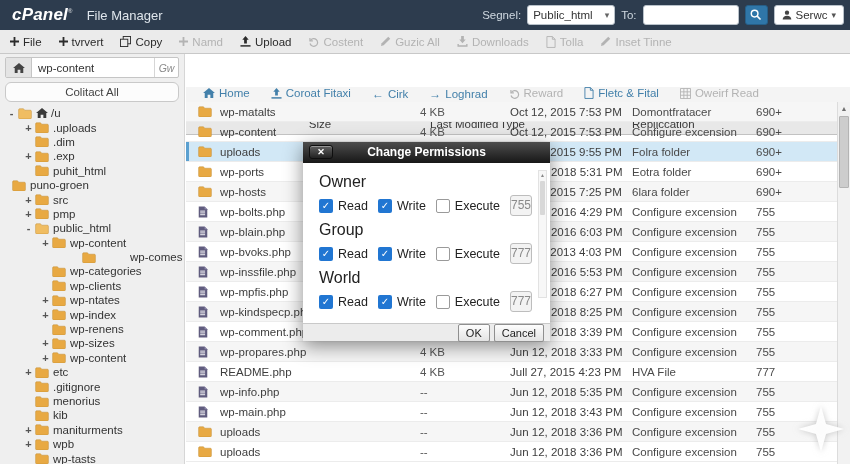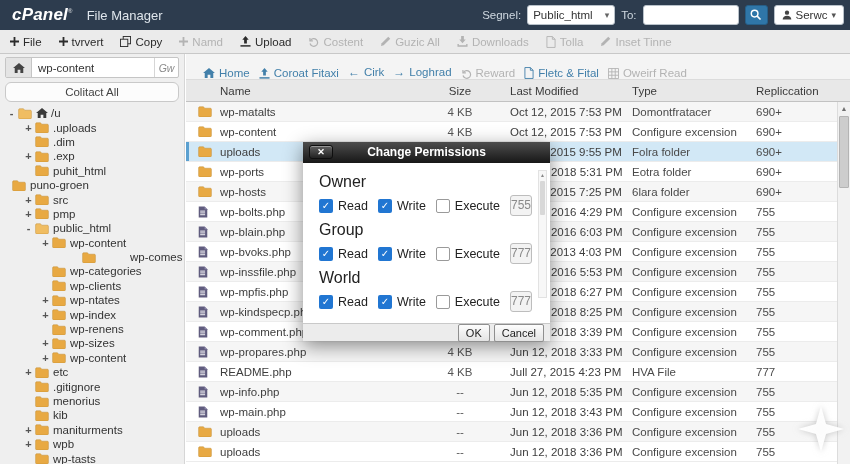--- a/index.html
+++ b/index.html
@@ -64,36 +64,36 @@
   .tree-row { height:14.4px; display:flex; align-items:center; white-space:nowrap; cursor:pointer; }
   .tw { width:11px; text-align:center; font-weight:bold; font-size:11px; color:#555; flex:0 0 11px; }
   .tree-row .ic { margin:0 4px 0 1px; flex:0 0 auto; }
   .tree-row .home-ic { margin:0 3px 0 0; color:#3a3a3a; }
   .tree-label { color:#333; }
 
   
   .main { position:absolute; top:54px; left:186px; right:0; bottom:0; background:#fff; }
   .navrow {
     height:26px; background:#f4f4f4; border-bottom:1px solid #dcdcdc;
-    display:flex; align-items:flex-end; gap:9px; padding-left:17px; font-size:11.5px;
+    display:flex; align-items:flex-start; gap:21px; padding-left:17px; font-size:11.5px;margin-top:33px;
   }
   .nav-item { display:flex; align-items:center; gap:4px; color:#4380aa; cursor:pointer; }
   .nav-item.dis { color:#b3b3b3; cursor:default; }
   .nav-item .arr { font-size:12px; }
 
   .grid-cols { display:grid; grid-template-columns:34px 200px 80px 132px 124px 1fr; align-items:center; }
   .thead { height:22px; background:#e8e8e8; border-bottom:1px solid #c2c2c2; font-size:11.5px; color:#3a3a3a; }
   .thead .c-size { text-align:center; }
   .thead .c-mod, .row .c-mod { padding-left:10px; }
   .rows { position:absolute; top:48px; left:0; right:13px; bottom:0; }
   .row { height:20px; font-size:11.5px; color:#3d3d3d; border-bottom:1px solid #ececec; cursor:pointer; }
   .row.odd { background:#f6f6f6; }
   .row.sel { background:#d2e8f6; box-shadow:inset 3px 0 0 #5ba0d0; }
   .row .c-icon { padding-left:12px; display:flex; align-items:center; }
-  .row .c-size { text-align:center; color:#555; }
+  .row .c-size { color:#555; }
   .row .c-type, .row .c-perm { color:#4a4a4a; }
 
   .vscroll { position:absolute; top:48px; right:0; bottom:0; width:13px; background:#f2f2f2; border-left:1px solid #dcdcdc; }
   .vs-arrow { height:13px; text-align:center; font-size:7px; line-height:13px; color:#707070; }
   .vs-thumb { position:absolute; left:1px; right:1px; top:14px; height:72px; background:#cdcdcd; border:1px solid #b4b4b4; border-radius:1px; }
 
   
   .dialog { position:absolute; left:303px; top:142px; width:247px; background:#fff; box-shadow:0 5px 18px rgba(0,0,0,.45); z-index:20; }
   .dlg-header { height:21px; background:linear-gradient(#4d4d4d,#171717); color:#fff; font-weight:bold; font-size:12px; text-align:center; line-height:21px; position:relative; }
   .dlg-close {
@@ -549,21 +549,20 @@
         <span class="ic">
           <svg viewBox="0 0 12 12" width="11" height="11">
             <path d="M.5.5h11v11H.5z M.5 4.2h11 M.5 7.9h11 M4.2.5v11 M7.9.5v11" fill="none" stroke="currentColor"></path>
           </svg>
         </span>
         <span>Oweirf Read</span>
       </div>
     </div>
   <div class="thead grid-cols">
     <span></span>
-    <span class="c-name">Name</span>
     <span class="c-size">Size</span>
     <span class="c-mod">Last Modified</span>
     <span class="c-type">Type</span>
     <span class="c-perm">Repliccation</span>
   </div>
   <div class="rows" id="rows">
       <div class="row grid-cols odd">
         <span class="c-icon">
           <span class="ic">
             <svg viewBox="0 0 15 12" width="14" height="11">

